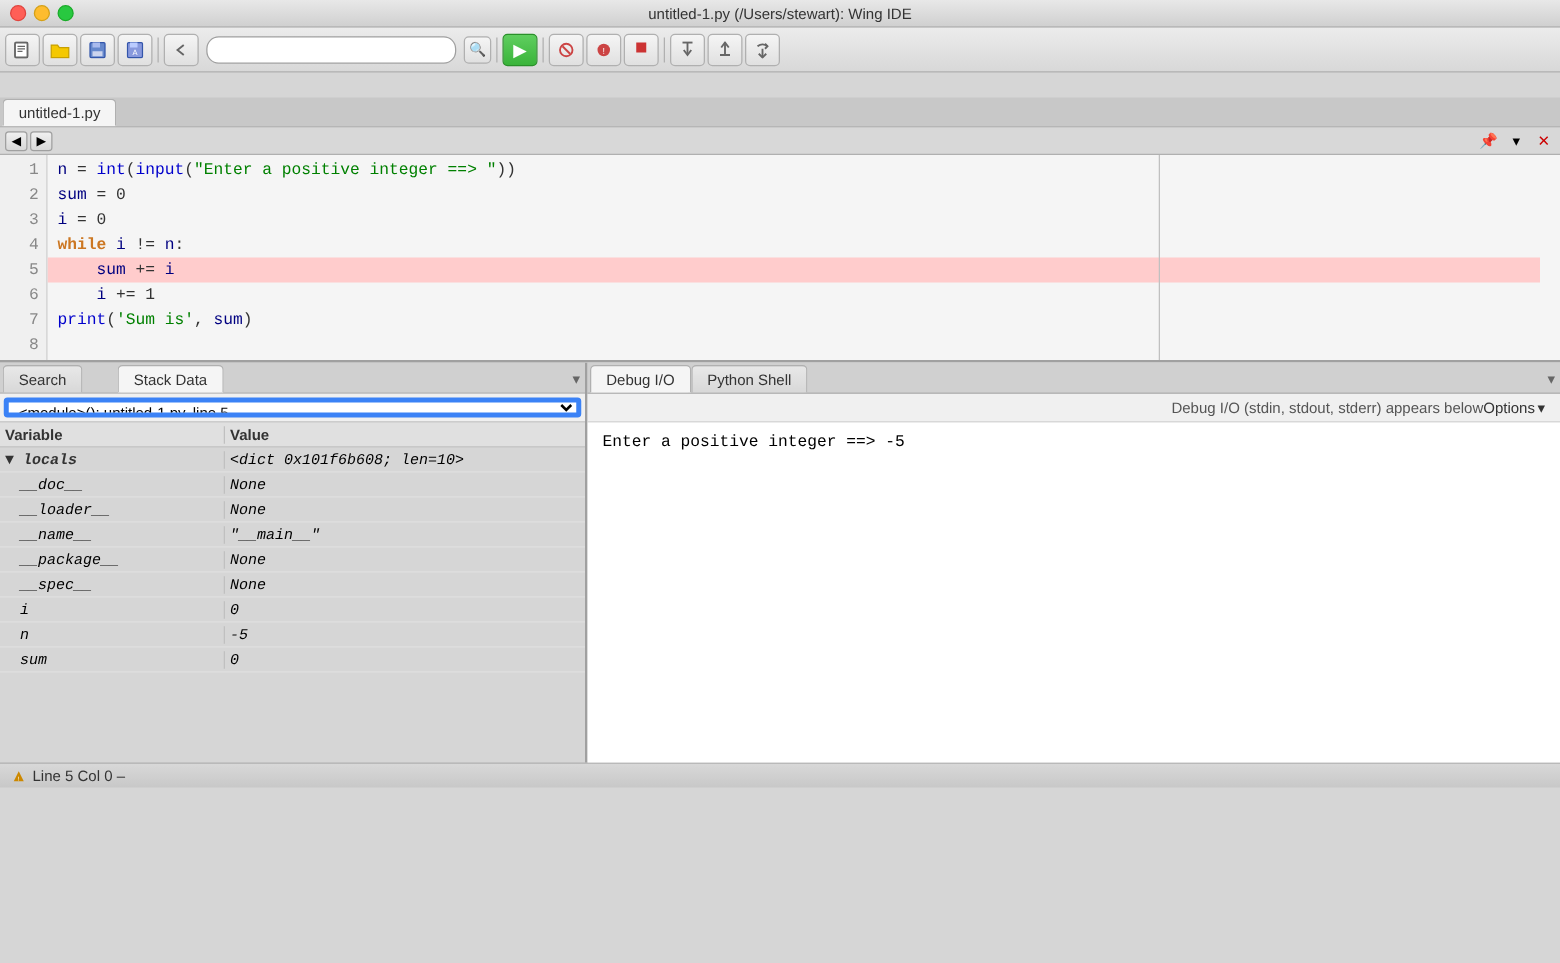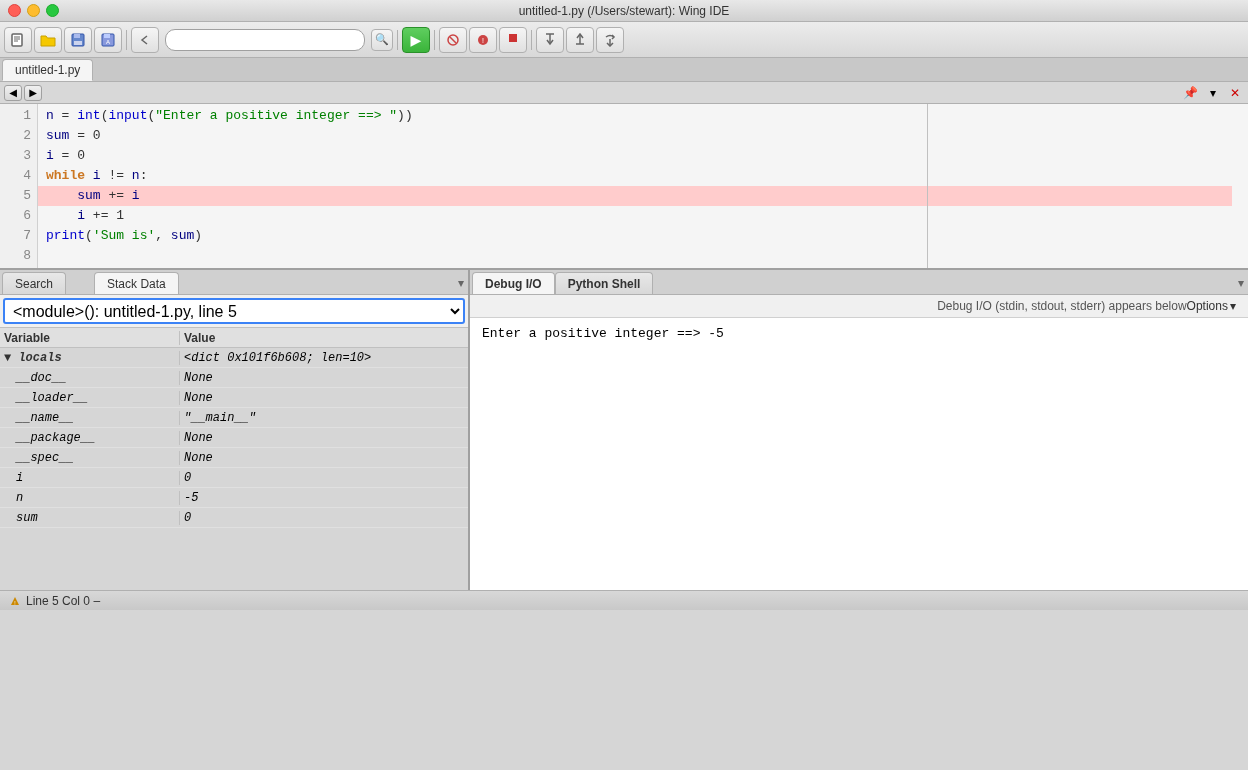--- a/index.html
+++ b/index.html
@@ -106,20 +106,21 @@
     .toolbar-spacer { flex: 1; }
 
     
     .tab-bar {
       height: 24px;
       background: #c8c8c8;
       border-bottom: 1px solid #b0b0b0;
       display: flex;
       align-items: flex-end;
       padding: 0 2px;
+      margin-top: 20px;
     }
     .tab {
       height: 22px;
       padding: 0 12px;
       background: linear-gradient(to bottom, #f0f0f0, #e0e0e0);
       border: 1px solid #b0b0b0;
       border-bottom: none;
       border-radius: 4px 4px 0 0;
       display: flex;
       align-items: center;
@@ -280,24 +281,24 @@
 
     .stack-dropdown {
       padding: 3px;
       background: #f0f0f0;
       border-bottom: 1px solid #c0c0c0;
       display: flex;
       align-items: center;
     }
     .stack-select {
       flex: 1;
-      height: 26px;
-      font-size: 16px;
+      height: 16px;
+      font-size: 12px;
       background: white;
-      border: 2px solid #3b82f6;
+      border: 4px solid #3b82f6;
       border-radius: 3px;
       padding: 0 4px;
     }
 
     .variables-table {
       flex: 1;
       overflow: auto;
       font-family: 'Courier New', Courier, monospace;
       font-size: 12px;
     }
@@ -359,21 +360,20 @@
       padding: 0 12px;
       background: linear-gradient(to bottom, #e8e8e8, #d8d8d8);
       border: 1px solid #b0b0b0;
       border-bottom: none;
       border-radius: 4px 4px 0 0;
       display: flex;
       align-items: center;
       font-size: 12px;
       color: #333;
       cursor: pointer;
-      font-weight: bold;
     }
     .right-panel-tab.active {
       background: #f5f5f5;
     }
     .right-panel-tab-arrow {
       position: absolute;
       right: 4px;
       color: #666;
       font-size: 12px;
       cursor: pointer;

